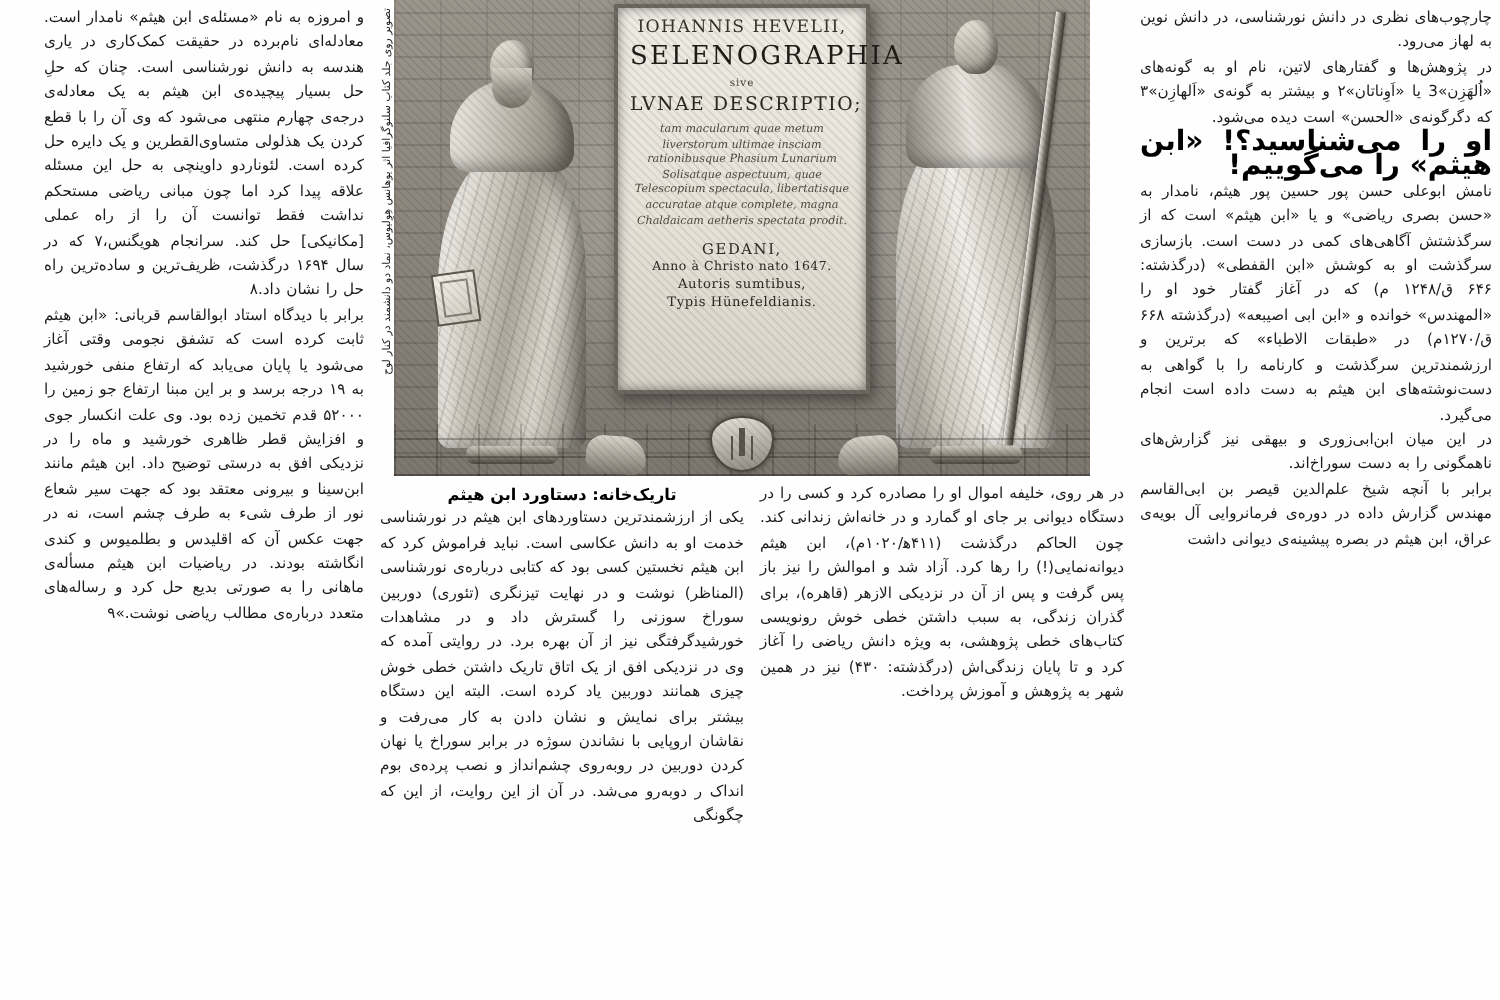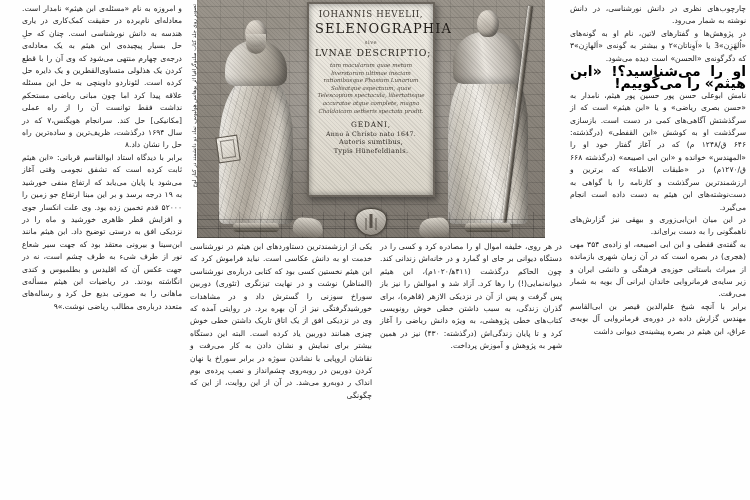--- a/index.html
+++ b/index.html
@@ -257,36 +257,36 @@
   }
 </style>
 </head>
 <body>
 
 <div id="page">
 
   <div class="cols">
 
     <div class="col c4">
-      <p class="p">چارچوب‌های نظری در دانش نورشناسی، در دانش نوشته به شمار می‌رود.</p>
+      <p class="p">چارچوب‌های نظری در دانش نورشناسی، در دانش نوین به لهاز می‌رود.</p>
       <p class="p">در پژوهش‌ها و گفتارهای لاتین، نام او به گونه‌های «اُلهَزِن»3 یا «اَوِناتان»٢ و بیشتر به گونه‌ی «اَلهازِن»٣ که دگرگونه‌ی «الحسن» است دیده می‌شود.</p>
       <p class="subheading">او را می‌شناسید؟! «ابن هیثم» را می‌گوییم!</p>
       <p class="p">نامش ابوعلی حسن پور حسین پور هیثم، نامدار به «حسن بصری ریاضی» و یا «ابن هیثم» است که از سرگذشتش آگاهی‌های کمی در دست است. بازسازی سرگذشت او به کوشش «ابن القفطی» (درگذشته: ۶۴۶ ق/۱۲۴۸ م) که در آغاز گفتار خود او را «المهندس» خوانده و «ابن ابی اصیبعه» (درگذشته ۶۶۸ ق/۱۲۷۰م) در «طبقات الاطباء» که برترین و ارزشمندترین سرگذشت و کارنامه را با گواهی به دست‌نوشته‌های ابن هیثم به دست داده است انجام می‌گیرد.</p>
-      <p class="p">در این میان ابن‌ابی‌زوری و بیهقی نیز گزارش‌های ناهمگونی را به دست برای‌اند.</p>
-      <p class="p">به گفته‌ی قفطی و ابن ابی اصیبعه، او زاده‌ی ۳۵۴ مهی (هجری) در بصره است که در آن زمان شهری بازمانده از میراث باستانی حوزه‌ی فرهنگی و دانشی ایران و زیر سایه‌ی فرمانروایی خاندان ایرانی آل بویه به شمار می‌رفت.</p>
+      <p class="p">در این میان ابن‌ابی‌زوری و بیهقی نیز گزارش‌های ناهمگونی را به دست سوراخ‌اند.</p>
       <p class="p">برابر با آنچه شیخ علم‌الدین قیصر بن ابی‌القاسم مهندس گزارش داده در دوره‌ی فرمانروایی آل بویه‌ی عراق، ابن هیثم در بصره پیشینه‌ی دیوانی داشت</p>
     </div>
 
     <div class="col c3">
       <div class="img-spacer" style="height:238px"></div>
       <p class="p">در هر روی، خلیفه اموال او را مصادره کرد و کسی را در دستگاه دیوانی بر جای او گمارد و در خانه‌اش زندانی کند. چون الحاکم درگذشت (۴۱۱ه‍/۱۰۲۰م)، ابن هیثم دیوانه‌نمایی(!) را رها کرد. آزاد شد و اموالش را نیز باز پس گرفت و پس از آن در نزدیکی الازهر (قاهره)، برای گذران زندگی، به سبب داشتن خطی خوش رونویسی کتاب‌های خطی پژوهشی، به ویژه دانش ریاضی را آغاز کرد و تا پایان زندگی‌اش (درگذشته: ۴۳۰) نیز در همین شهر به پژوهش و آموزش پرداخت.</p>
     </div>
 
     <div class="col c2">
       <div class="img-spacer" style="height:238px"></div>
+      <p class="heading">تاریک‌خانه: دستاورد ابن هیثم</p>
       <p class="p">یکی از ارزشمندترین دستاوردهای ابن هیثم در نورشناسی خدمت او به دانش عکاسی است. نباید فراموش کرد که ابن هیثم نخستین کسی بود که کتابی درباره‌ی نورشناسی (المناظر) نوشت و در نهایت تیزنگری (تئوری) دوربین سوراخ سوزنی را گسترش داد و در مشاهدات خورشیدگرفتگی نیز از آن بهره برد. در روایتی آمده که وی در نزدیکی افق از یک اتاق تاریک داشتن خطی خوش چیزی همانند دوربین یاد کرده است. البته این دستگاه بیشتر برای نمایش و نشان دادن به کار می‌رفت و نقاشان اروپایی با نشاندن سوژه در برابر سوراخ یا نهان کردن دوربین در روبه‌روی چشم‌انداز و نصب پرده‌ی بوم انداک ر دوبه‌رو می‌شد. در آن از این روایت، از این که چگونگی</p>
     </div>
 
     <div class="col c1">
       <p class="p">و امروزه به نام «مسئله‌ی ابن هیثم» نامدار است. معادله‌ای نام‌برده در حقیقت کمک‌کاری در یاری هندسه به دانش نورشناسی است. چنان که حلِ حل بسیار پیچیده‌ی ابن هیثم به یک معادله‌ی درجه‌ی چهارم منتهی می‌شود که وی آن را با قطع کردن یک هذلولی متساوی‌القطرین و یک دایره حل کرده است. لئوناردو داوینچی به حل این مسئله علاقه پیدا کرد اما چون مبانی ریاضی مستحکم نداشت فقط توانست آن را از راه عملی [مکانیکی] حل کند. سرانجام هویگنس،٧ که در سال ۱۶۹۴ درگذشت، ظریف‌ترین و ساده‌ترین راه حل را نشان داد.٨</p>
       <p class="p">برابر با دیدگاه استاد ابوالقاسم قربانی: «ابن هیثم ثابت کرده است که تشفق نجومی وقتی آغاز می‌شود یا پایان می‌یابد که ارتفاع منفی خورشید به ۱۹ درجه برسد و بر این مبنا ارتفاع جو زمین را ۵۲۰۰۰ قدم تخمین زده بود. وی علت انکسار جوی و افزایش قطر ظاهری خورشید و ماه را در نزدیکی افق به درستی توضیح داد. ابن هیثم مانند ابن‌سینا و بیرونی معتقد بود که جهت سیر شعاع نور از طرف شیء به طرف چشم است، نه در جهت عکس آن که اقلیدس و بطلمیوس و کندی انگاشته بودند. در ریاضیات ابن هیثم مسأله‌ی ماهانی را به صورتی بدیع حل کرد و رساله‌های متعدد درباره‌ی مطالب ریاضی نوشت.»٩</p>
     </div>
 
   </div>
 

